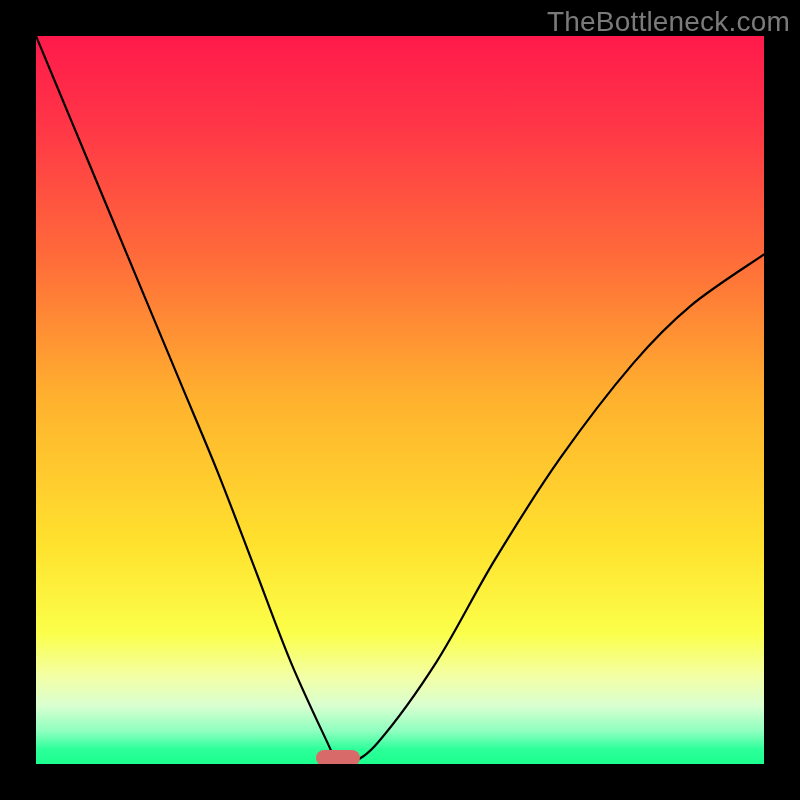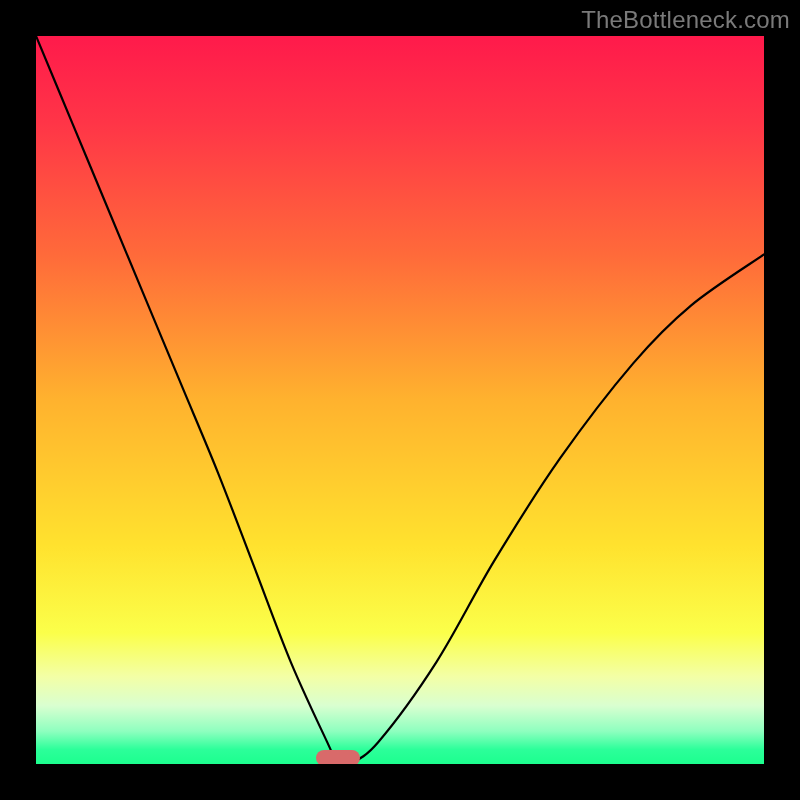--- a/index.html
+++ b/index.html
@@ -29,21 +29,21 @@
   }
   .gradient {
     position: absolute;
     inset: 0;
   }
   .watermark {
     position: absolute;
     top: 6px;
     right: 10px;
     color: #7a7a7a;
-    font-size: 24px;
+    font-size: 28px;
     font-weight: 400;
     letter-spacing: 0.2px;
     user-select: none;
   }
   svg.curve {
     position: absolute;
     inset: 0;
   }
   .marker {
     position: absolute;

